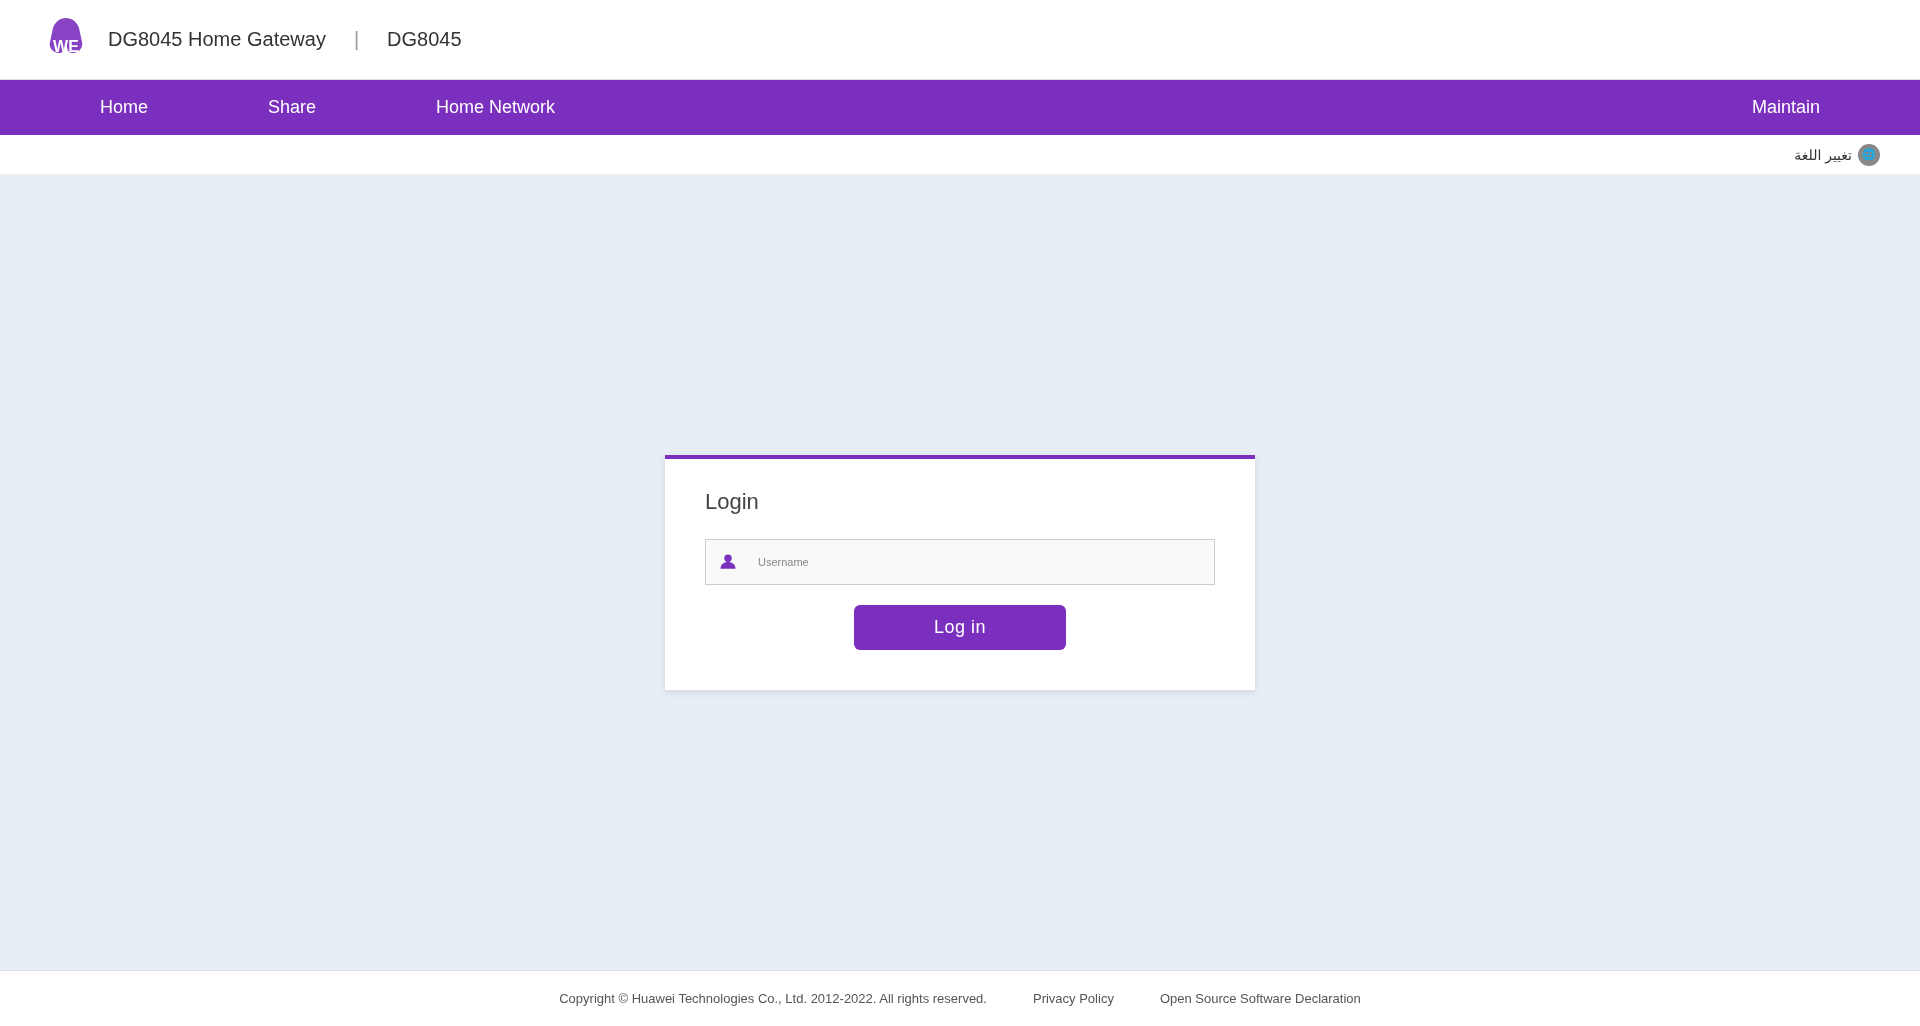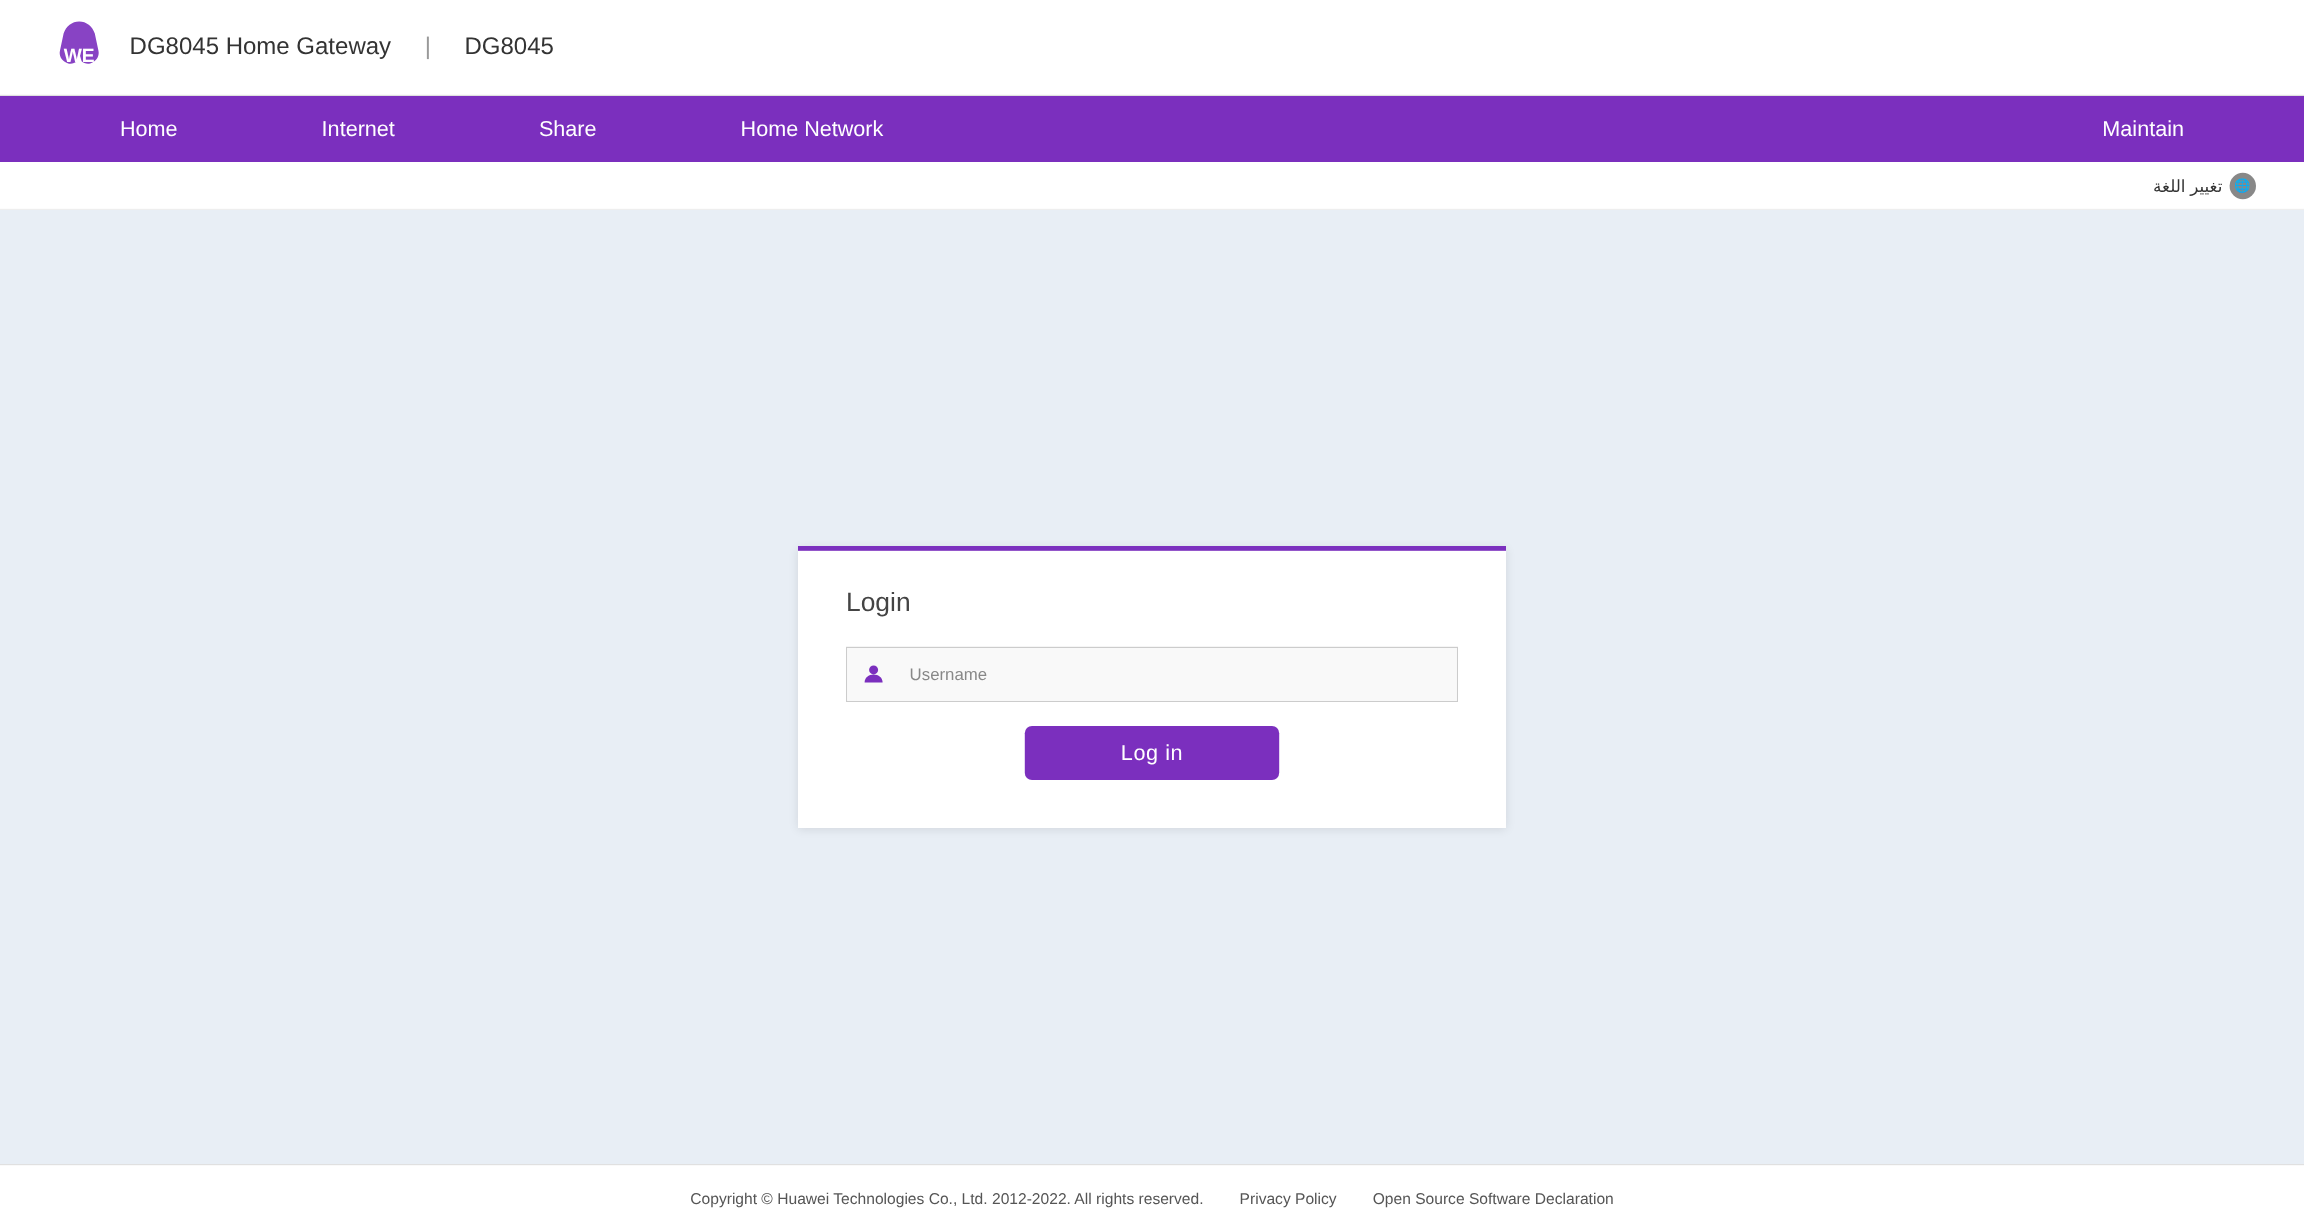--- a/index.html
+++ b/index.html
@@ -172,21 +172,21 @@
       justify-content: center;
       color: #7b2fbe;
       font-size: 16px;
       flex-shrink: 0;
     }
 
     .input-field {
       flex: 1;
       border: none;
       background: transparent;
-      font-size: 14px;
+      font-size: 11px;
       color: #000000;
       outline: none;
       padding: 0 8px;
       height: 100%;
     }
 
     .input-field::placeholder {
       color: #888;
     }
 
@@ -221,21 +221,21 @@
     
     .footer {
       background: #ffffff;
       padding: 20px 60px;
       text-align: center;
       font-size: 13px;
       color: #555;
       display: flex;
       align-items: center;
       justify-content: center;
-      gap: 30px;
+      gap: 46px;
       border-top: 1px solid #e0e0e0;
     }
 
     .footer-link {
       color: #555;
       text-decoration: none;
       cursor: pointer;
     }
 
     
@@ -259,21 +259,20 @@
     </div>
     <span class="header-title">DG8045 Home Gateway</span>
     <span class="header-divider">|</span>
     <span class="header-subtitle">DG8045</span>
   </div>
 </header>
 
 <nav class="nav">
   <div class="nav-items">
     <a class="nav-item">Home</a>
-    <a class="nav-item">Internet</a>
     <a class="nav-item">Share</a>
     <a class="nav-item">Home Network</a>
     <div class="nav-spacer"></div>
     <a class="nav-item nav-maintain">Maintain</a>
   </div>
 </nav>
 
 <div class="lang-bar">
   <div class="lang-switcher">
     <span>تغيير اللغة</span>

